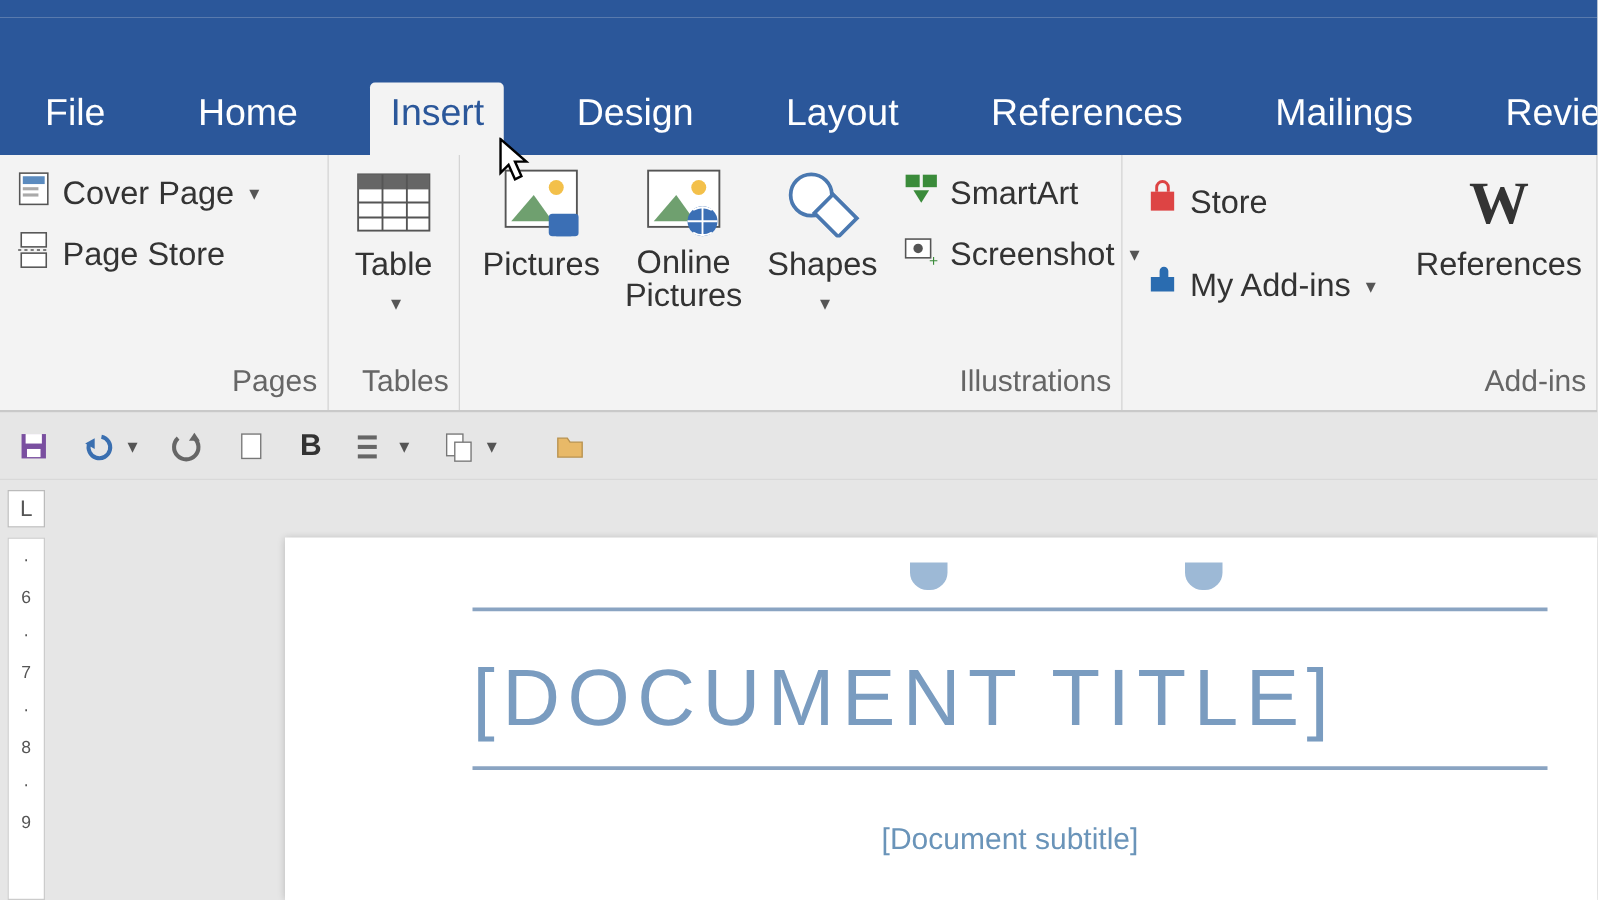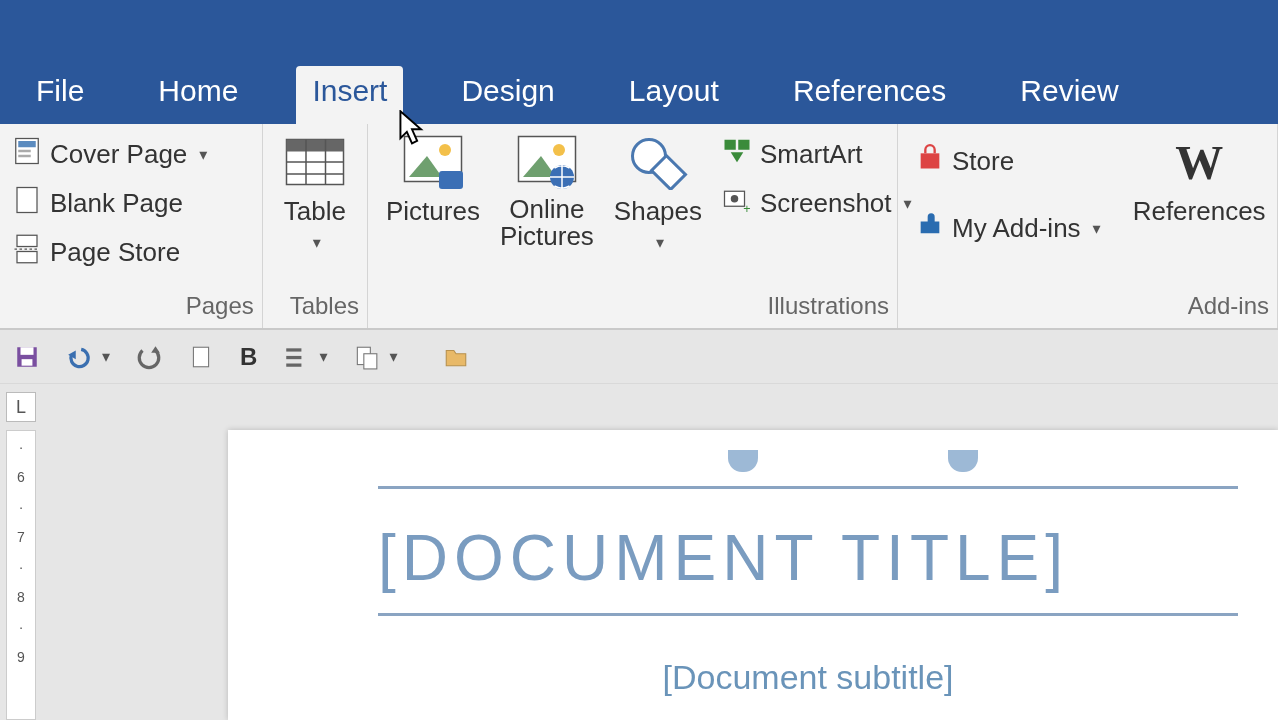--- a/index.html
+++ b/index.html
@@ -50,36 +50,37 @@
   .vruler { position:absolute; top:46px; left:6px; width:30px; bottom:0; background:#fff; border:1px solid #ccc; display:flex; flex-direction:column; align-items:center; font-size:14px; color:#555; padding-top:8px; gap:14px;}
   .page {
     position:absolute; top:46px; left:228px; right:0; bottom:0;
     background:#fff; box-shadow: 0 0 6px rgba(0,0,0,0.2);
     padding: 20px 40px 0 150px;
   }
   .tabstops { height:30px; display:flex; gap:190px; padding-left:350px; }
   .tabstop { width:30px; height:22px; background:#9db9d6; border-radius:0 0 14px 14px; }
   .hr { height:3px; background:#8aa4c2; margin:6px 0 20px 0; }
   .title { font-size:64px; letter-spacing:6px; color:#7a9cc0; font-weight:400; padding:12px 0; }
-  .subtitle { font-size:34px; color:#6a94b9; text-align:center; padding-top:22px; }
+  .subtitle { font-size:24px; color:#6a94b9; text-align:center; padding-top:22px; }
 
   .cursor-img { position:absolute; top:110px; left:398px; width:28px; height:36px; pointer-events:none; z-index:100;}
 </style>
 </head>
 <body>
 
 <div class="titlebar"></div>
 
 <div class="tabstrip">
   <div class="tab">File</div>
   <div class="tab">Home</div>
   <div class="tab active">Insert</div>
   <div class="tab">Design</div>
   <div class="tab">Layout</div>
   <div class="tab">References</div>
+  <div class="tab">Mailings</div>
   <div class="tab">Review</div>
 
 </div>
 
 <svg class="cursor-img" viewBox="0 0 20 28">
   <path d="M1 1 L1 22 L6 17 L10 26 L14 24 L10 15 L17 15 Z" fill="#fff" stroke="#000" stroke-width="1.5"></path>
 </svg>
 
 <div class="ribbon">
 
@@ -90,28 +91,20 @@
           <span class="ic-coverpage">
             <svg viewBox="0 0 24 24">
                 <rect x="3" y="2" width="18" height="20" fill="#fff" stroke="#555"></rect>
                 <rect x="5" y="4" width="14" height="5" fill="#5b8bbf"></rect>
                 <rect x="5" y="11" width="10" height="2" fill="#aaa"></rect>
                 <rect x="5" y="15" width="10" height="2" fill="#aaa"></rect>
               </svg>
           </span>
           <span>Cover Page</span>
           <span class="caret">▾</span>
-        </div>
-        <div class="btn-row">
-          <span class="ic-blankpage">
-            <svg viewBox="0 0 24 24">
-                <rect x="4" y="2" width="16" height="20" fill="#fff" stroke="#555"></rect>
-              </svg>
-          </span>
-          <span>Blank Page</span>
         </div>
         <div class="btn-row">
           <span class="ic-pagebreak">
             <svg viewBox="0 0 24 24">
                 <rect x="4" y="1" width="16" height="9" fill="#fff" stroke="#555"></rect>
                 <rect x="4" y="14" width="16" height="9" fill="#fff" stroke="#555"></rect>
                 <line x1="2" y1="12" x2="22" y2="12" stroke="#555" stroke-dasharray="2 2"></line>
               </svg>
           </span>
           <span>Page Store</span>

